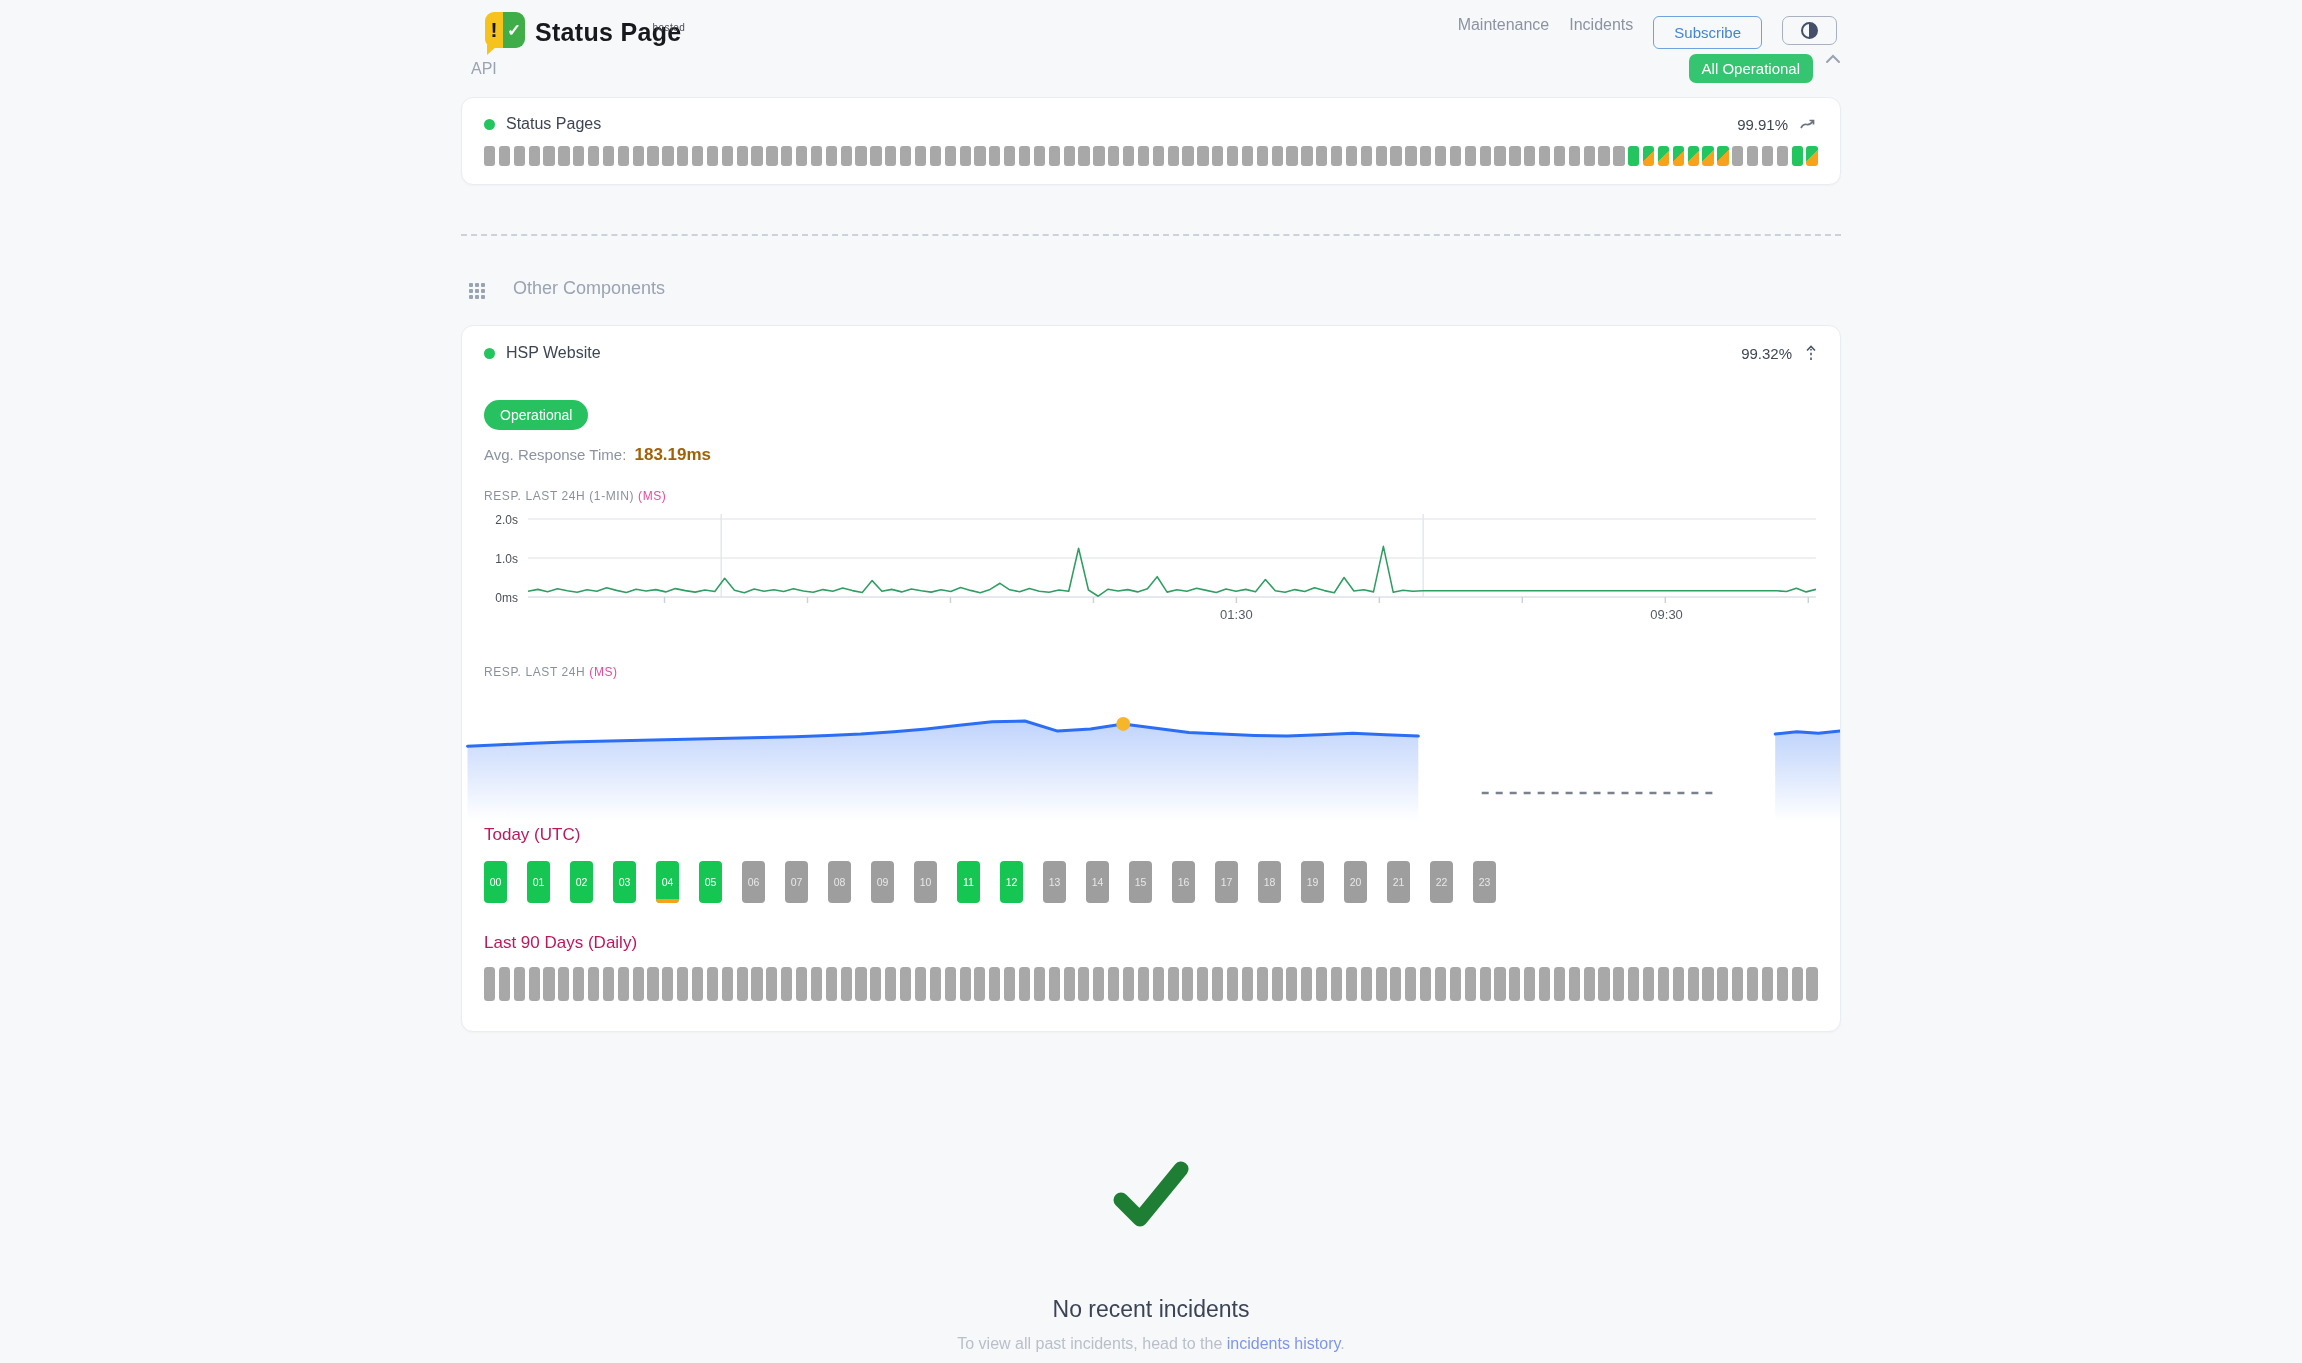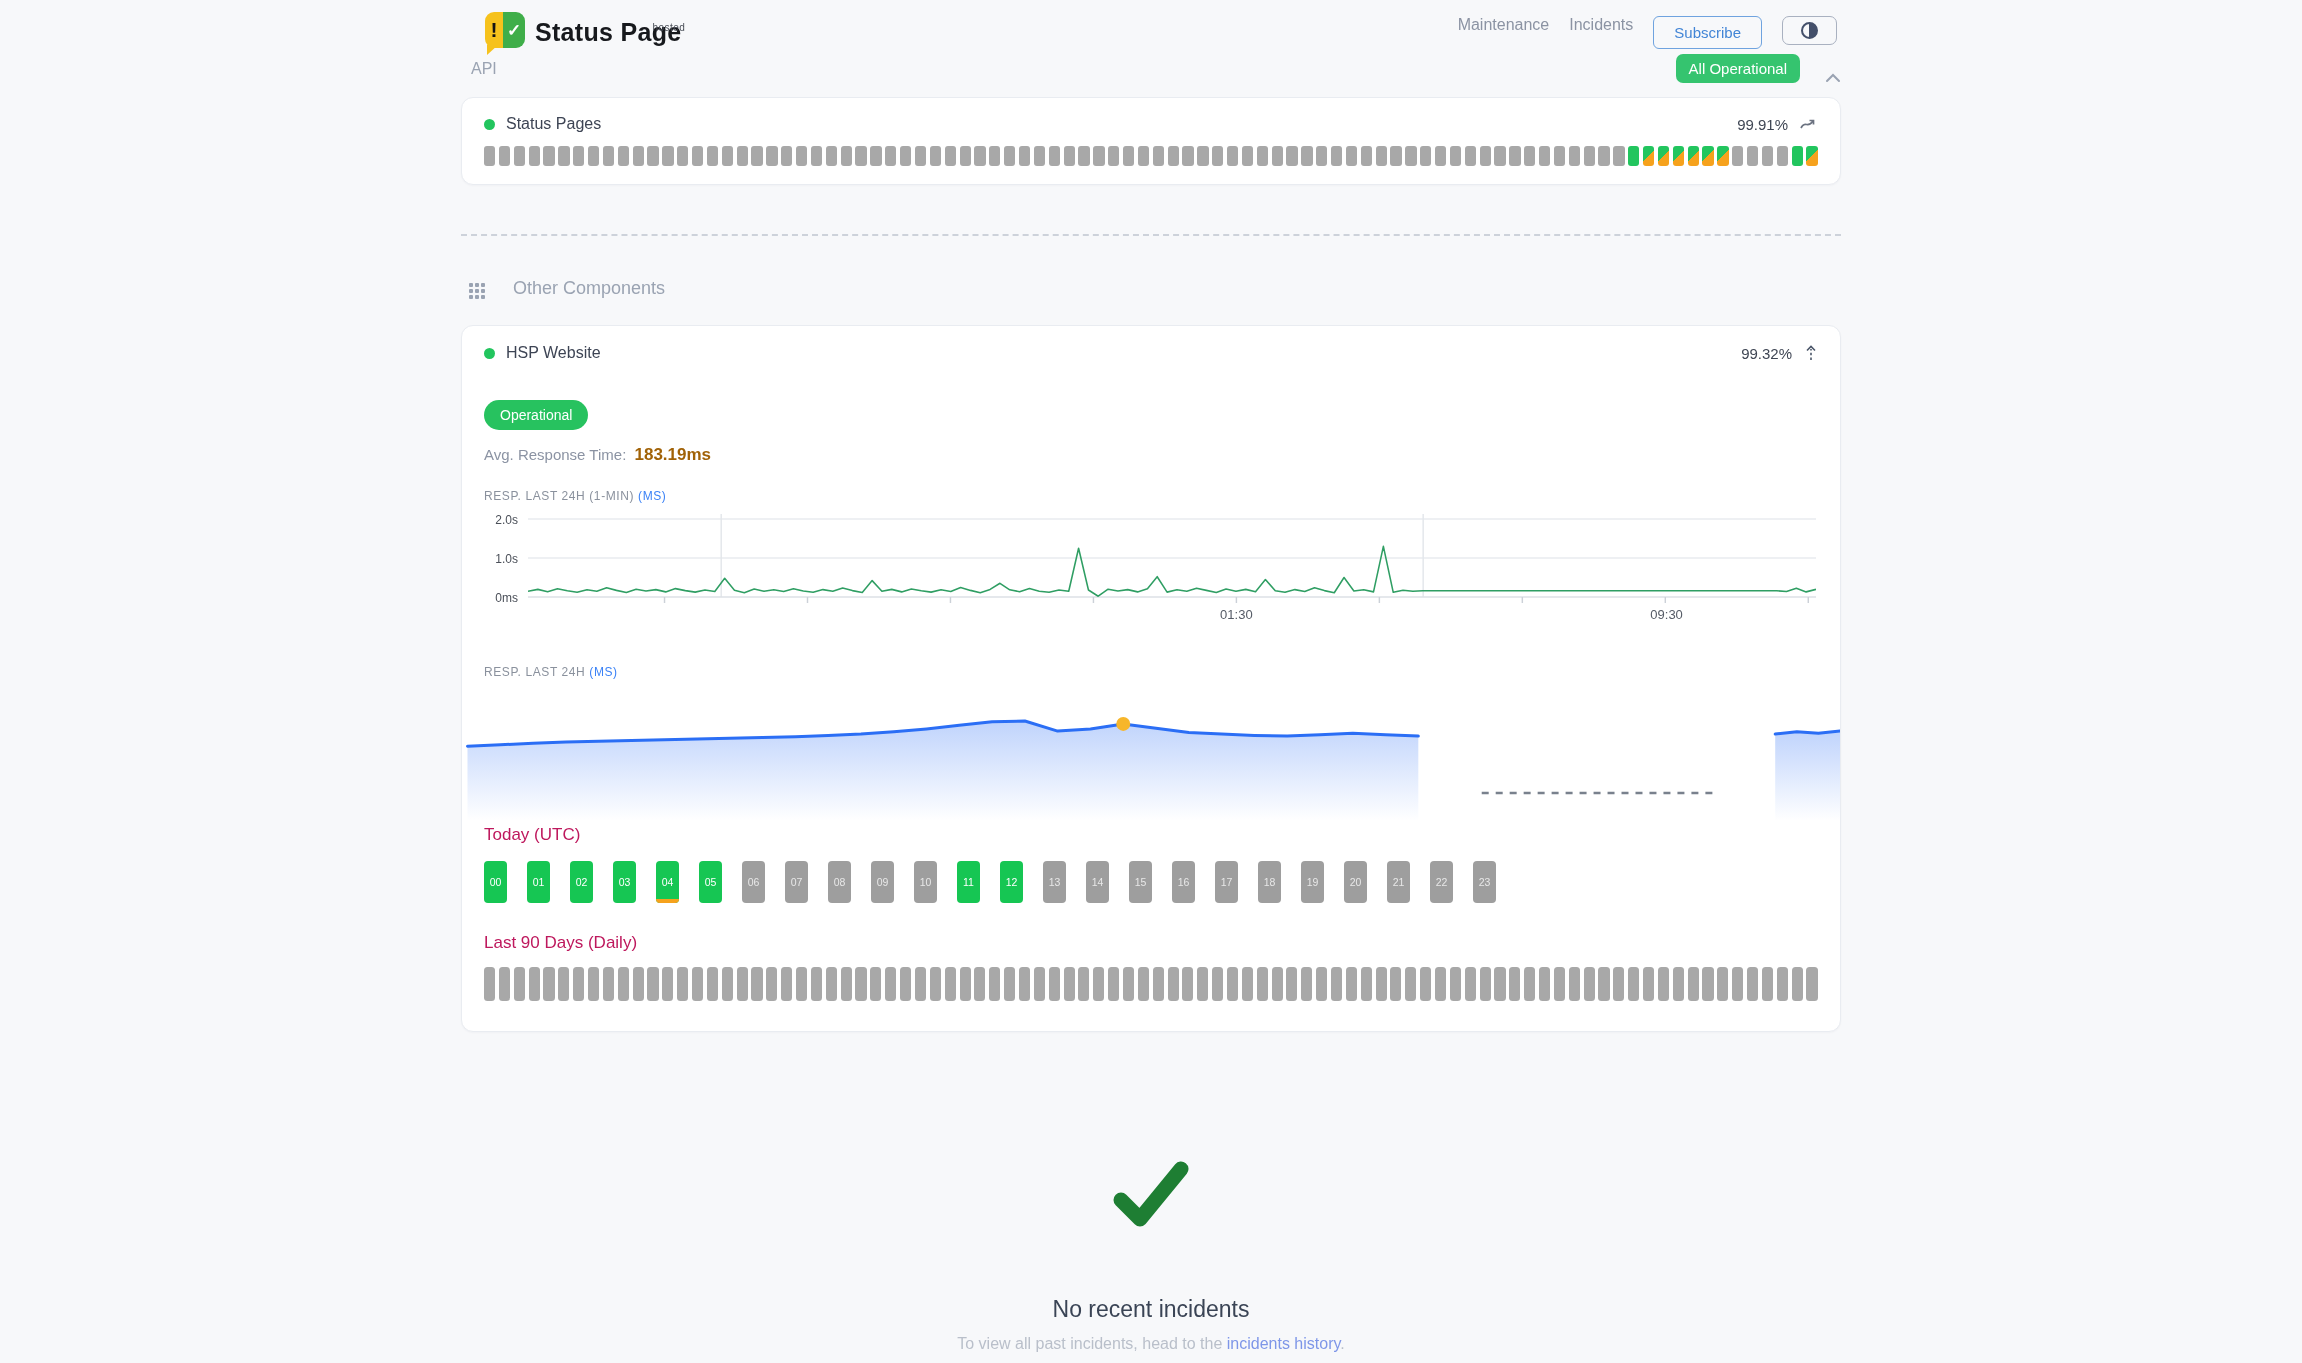--- a/index.html
+++ b/index.html
@@ -22,21 +22,21 @@
   .logo-text{position:relative;font-size:25px;font-weight:bold;color:#17191d;letter-spacing:.3px;line-height:40px}
   .logo-sup{position:absolute;top:-4px;right:-4px;font-size:10px;font-weight:normal;color:#4a4f58;letter-spacing:.5px}
   .nav{display:flex;align-items:flex-start;gap:20px;margin-right:4px}
   .nav-link{color:var(--muted);font-size:16px;cursor:pointer}
   .btn-subscribe{border:1.5px solid #6fa3df;color:#4285d6;background:transparent;border-radius:6px;font-size:15px;padding:7px 20px;cursor:pointer;font-family:inherit}
   .btn-theme{border:1.5px solid #a9b1c0;background:transparent;border-radius:7px;padding:5px 18px;cursor:pointer;display:flex;align-items:center}
   .theme-circle{width:17px;height:17px;border-radius:50%;border:2px solid var(--navy);background:linear-gradient(90deg,transparent 50%,var(--navy) 50%)}
 
   .sub-row{display:flex;justify-content:space-between;align-items:center;margin-top:2px}
   .section-label{color:#9aa3b2;font-size:16px;margin-left:10px}
-  .status-right{display:flex;align-items:flex-end;gap:25px}
+  .status-right{display:flex;align-items:flex-start;gap:12px}
   .badge-all{background:#35c46f;color:#fff;font-size:15px;padding:6px 13px;border-radius:7px;cursor:pointer}
 
   
   .card{background:#fff;border:1px solid var(--border);border-radius:12px;box-shadow:0 1px 2px rgba(20,30,60,.03)}
   .card1{margin-top:14px;padding:17px 22px 18px}
   .comp-row{display:flex;justify-content:space-between;align-items:center}
   .comp-name{display:flex;align-items:center;gap:11px;font-size:16px;font-weight:500;color:#3d4454}
   .dot{width:11px;height:11px;border-radius:50%;background:var(--green)}
   .comp-right{display:flex;align-items:center;gap:12px;font-size:15px;color:#3f4654}
   .bars{display:flex;gap:3.6px;margin-top:13px}
@@ -49,21 +49,21 @@
   .section-head{display:flex;align-items:flex-end;gap:28px;margin-left:8px;margin-bottom:26px}
   .grid-icon{display:grid;grid-template-columns:repeat(3,4px);grid-template-rows:repeat(3,4px);gap:2px}
   .grid-icon i{background:#9aa3b2;border-radius:1px}
   .section-title{color:#9aa3b2;font-size:18px}
 
   .card2{padding:18px 22px 30px}
   .pill{display:inline-block;background:#27c25f;color:#fff;font-size:14px;font-weight:normal;padding:7px 16px;border-radius:999px;margin-top:38px}
   .avg-row{margin-top:15px;font-size:15px;color:var(--muted)}
   .avg-val{color:#a16207;font-size:17px;font-weight:bold;margin-left:4px}
   .chart-label{margin-top:24px;font-size:12px;letter-spacing:.6px;color:#8a919d}
-  .chart-label .unit{color:#3b82f6}
+  .chart-label .unit{color:#ec4899}
 
   
   .chart1{position:relative;margin-top:8px;height:124px}
   .c1-ylabel{position:absolute;left:4px;width:30px;text-align:right;font-size:12px;color:#4a4f58}
   .c1-plot{position:absolute;left:44px;right:2px;top:0;height:108px}
   .c1-plot svg{width:100%;height:108px;display:block}
   .c1-xlabel{position:absolute;top:96px;transform:translateX(-50%);font-size:13px;color:#555b66}
 
   
   .chart2{position:relative;margin-top:10px;height:132px;margin-left:-22px;margin-right:-22px}

